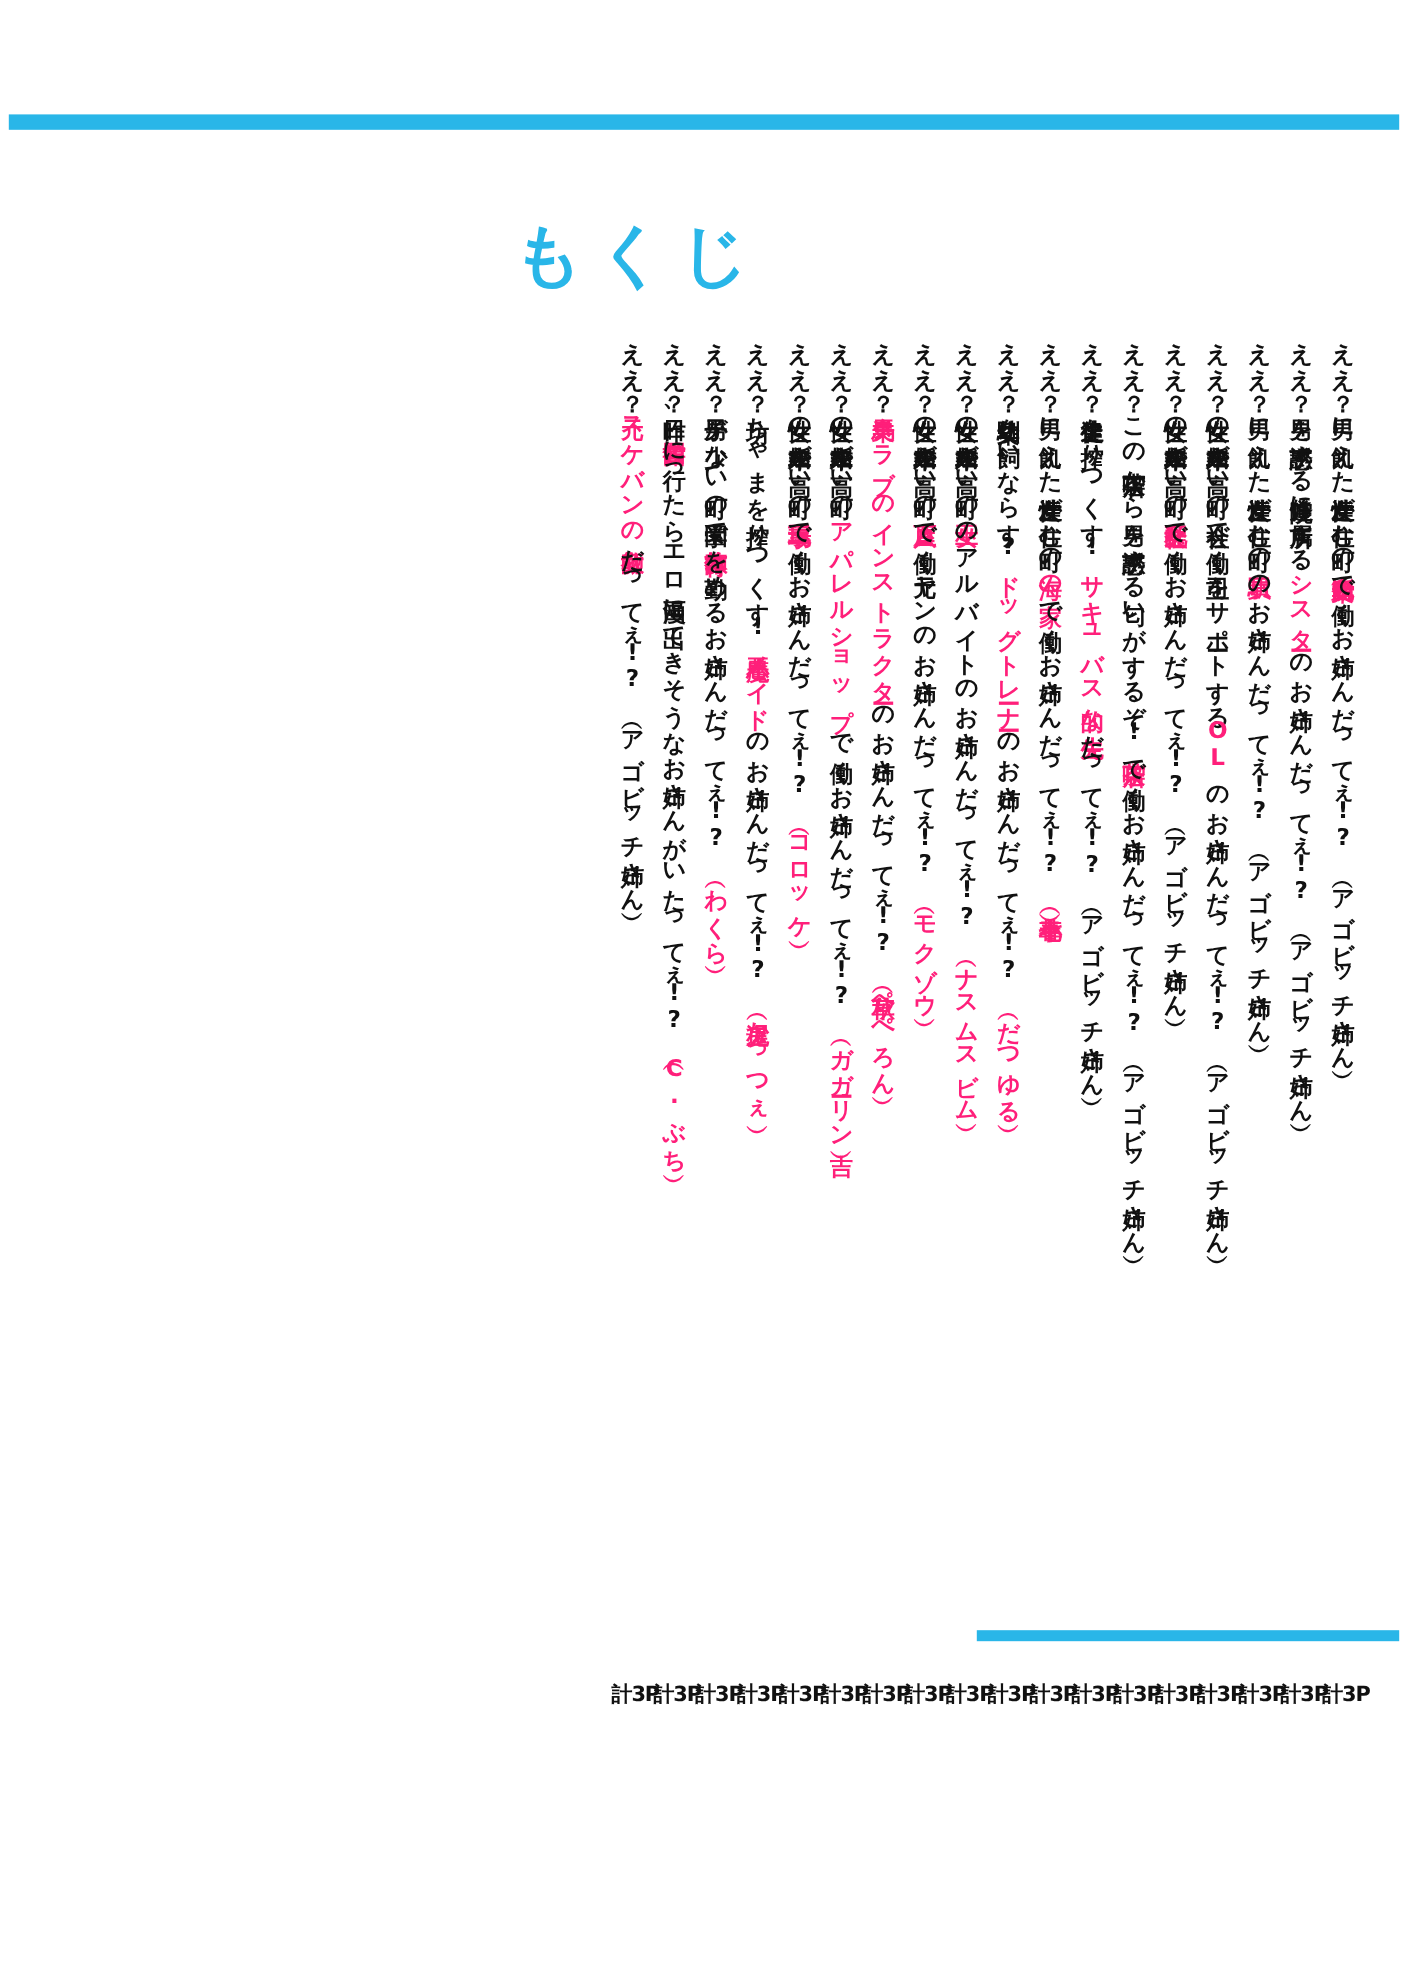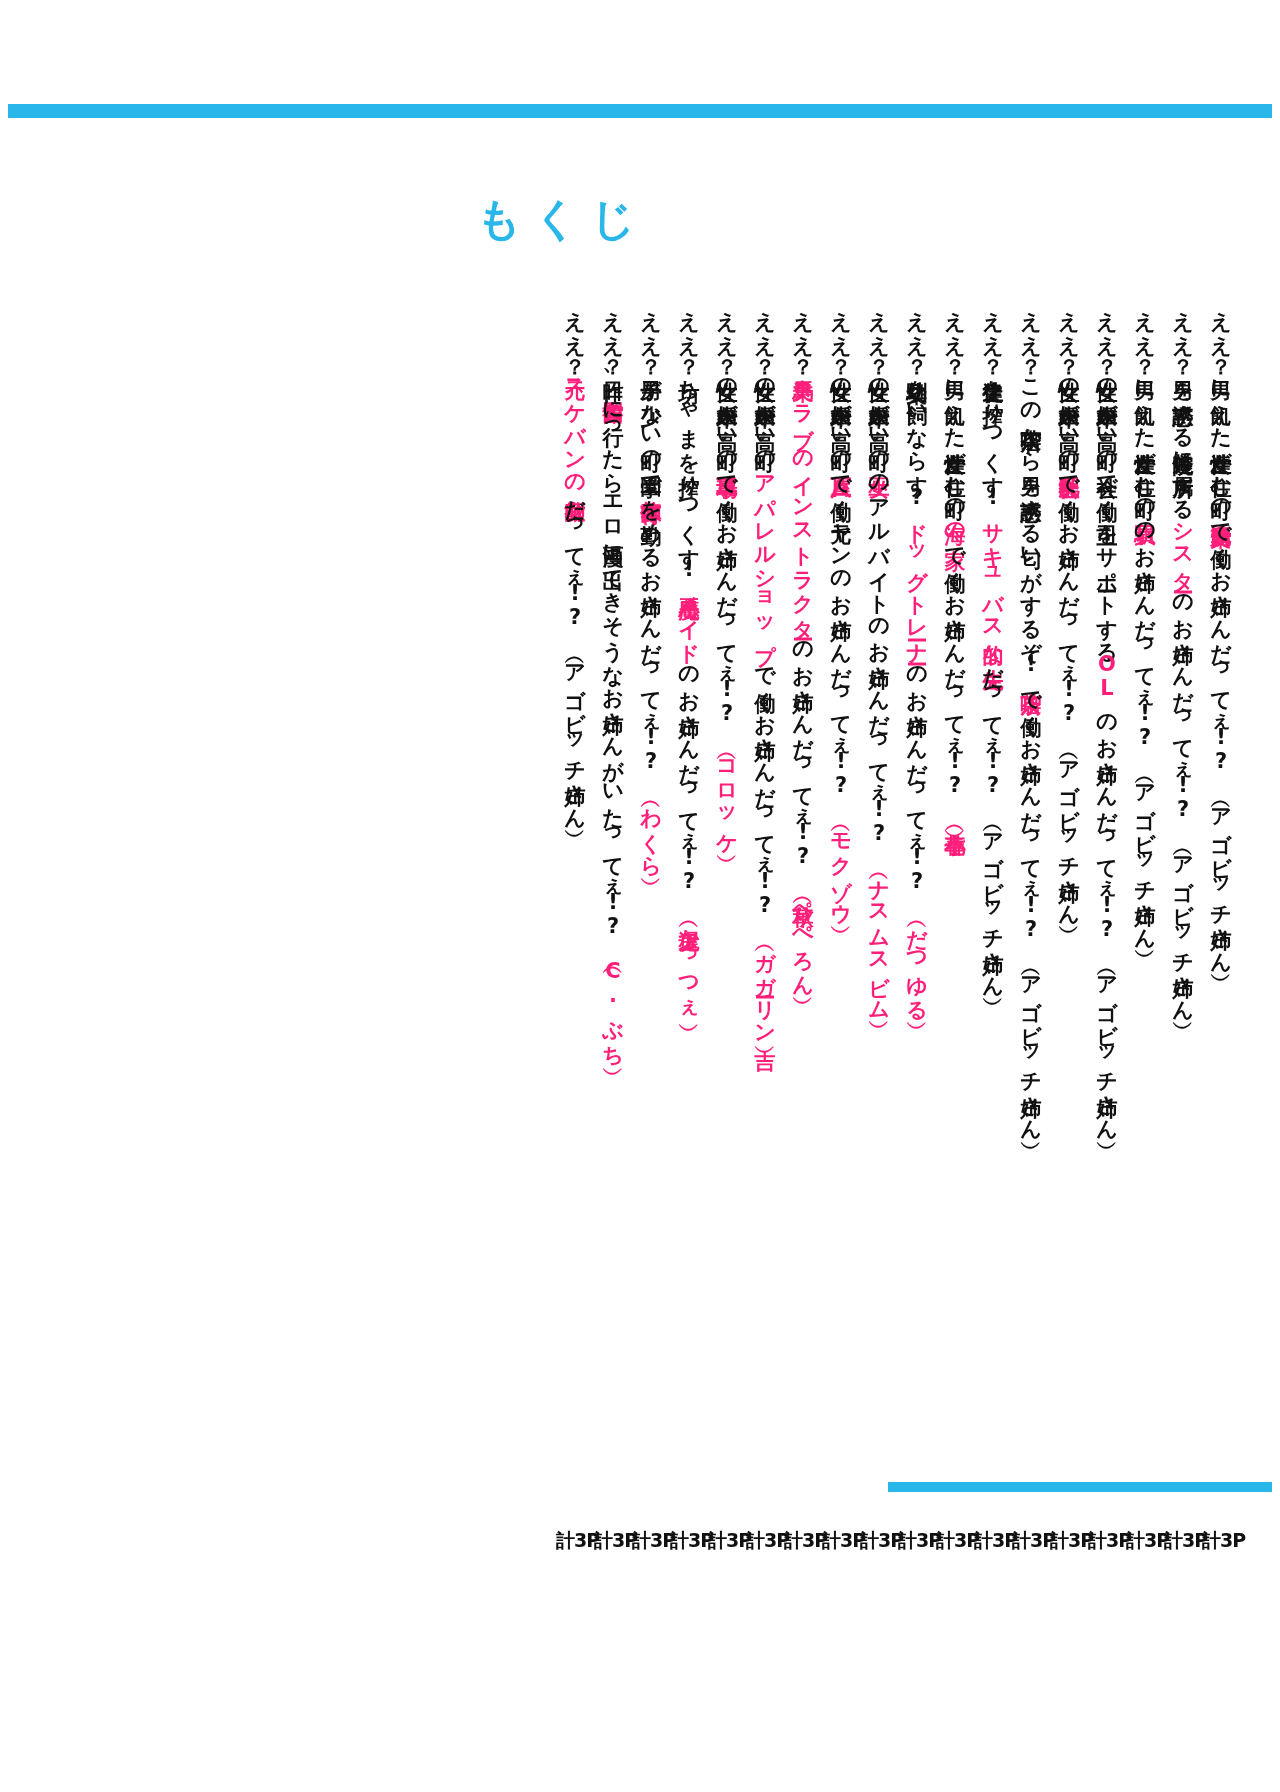--- a/index.html
+++ b/index.html
@@ -34,24 +34,25 @@
   }
 
   
   #page-title {
     position: absolute;
     top: 190px;
     left: 0;
     width: 1124px;
     text-align: center;
     color: #29b6e8;
-    font-size: 44px;
+    font-size: 62px;
     font-weight: bold;
     letter-spacing: 12px;
     font-family: "DejaVu Sans", "Liberation Sans", sans-serif;
+    padding-left: 18px;
   }
 
   
   #toc {
     position: absolute;
     top: 296px;
     left: 60px;
     width: 1180px;
     height: 1180px;
     display: flex;

